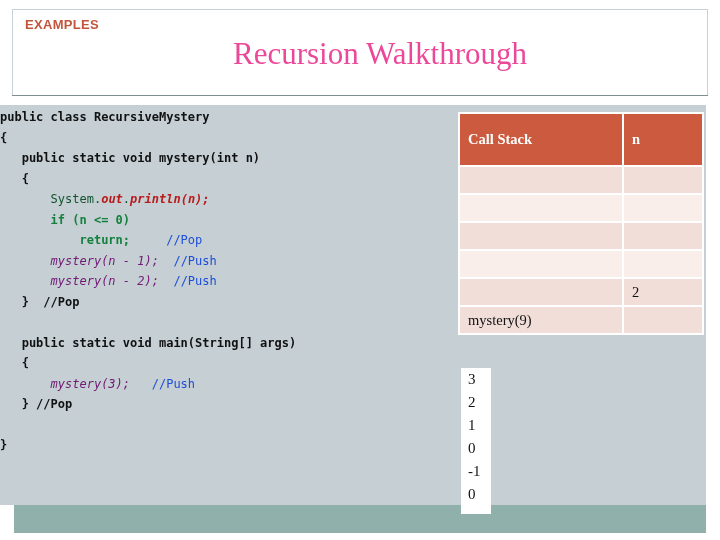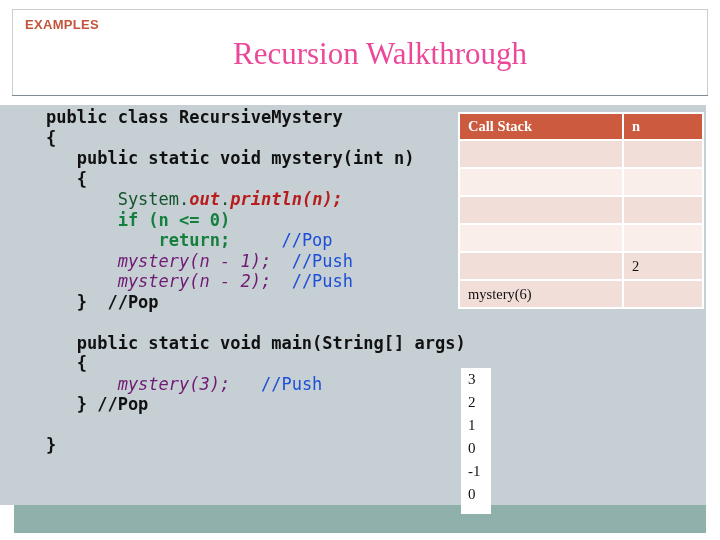--- a/index.html
+++ b/index.html
@@ -80,25 +80,24 @@
     background: #8fb0ab;
   }
 
   
   #code-block {
     position: absolute;
     left: 0px;
     top: 107px;
     width: 440px;
     font-family: "DejaVu Sans Mono", monospace;
-    font-size: 17px;
+    font-size: 12px;
     line-height: 20.5px;
     color: #1a1a1a;
     white-space: pre;
-    margin-left: 46px;
   }
   #code-block .line {
     height: 20.5px;
     white-space: pre;
   }
   .tok-red      { color: #14532d; }
   .tok-red-b    { color: #15803d; font-weight: bold; }
   .tok-red-bi   { color: #b91c1c; font-weight: bold; font-style: italic; }
   .tok-bold     { color: #111111; font-weight: bold; }
   .tok-italic   { color: #701a75; font-style: italic; }
@@ -114,21 +113,21 @@
     border-spacing: 2px;
     background: #ffffff;
     font-family: "Liberation Serif", serif;
   }
   #call-stack-table th {
     background: #cb5a3e;
     color: #ffffff;
     font-weight: bold;
     font-size: 14.5px;
     text-align: left;
-    padding: 4px 8px;
+    padding: 17px 8px;
     height: 21px;
     box-sizing: border-box;
   }
   #call-stack-table td {
     font-size: 14.5px;
     color: #111111;
     text-align: left;
     padding: 2px 8px;
     height: 26px;
     box-sizing: border-box;
@@ -193,21 +192,21 @@
         </tr>
         <tr class="band-b">
           <td class="col-stack">&nbsp;</td>
           <td class="col-n">&nbsp;</td>
         </tr>
         <tr class="band-a">
           <td class="col-stack">&nbsp;</td>
           <td class="col-n">2</td>
         </tr>
         <tr class="band-a">
-          <td class="col-stack">mystery(6)</td>
+          <td class="col-stack">mystery(9)</td>
           <td class="col-n">&nbsp;</td>
         </tr>
       </tbody>
   </table>
 
   <div id="output-strip">
       <div class="out-line">3</div>
       <div class="out-line">2</div>
       <div class="out-line">1</div>
       <div class="out-line">0</div>

